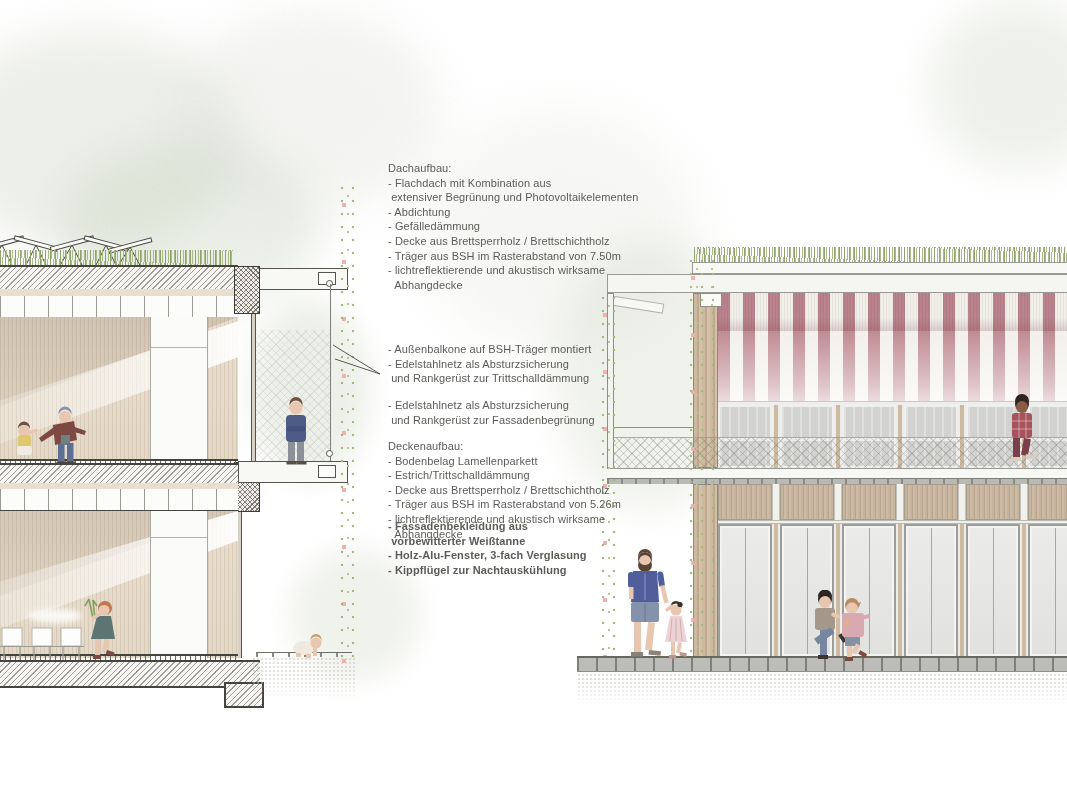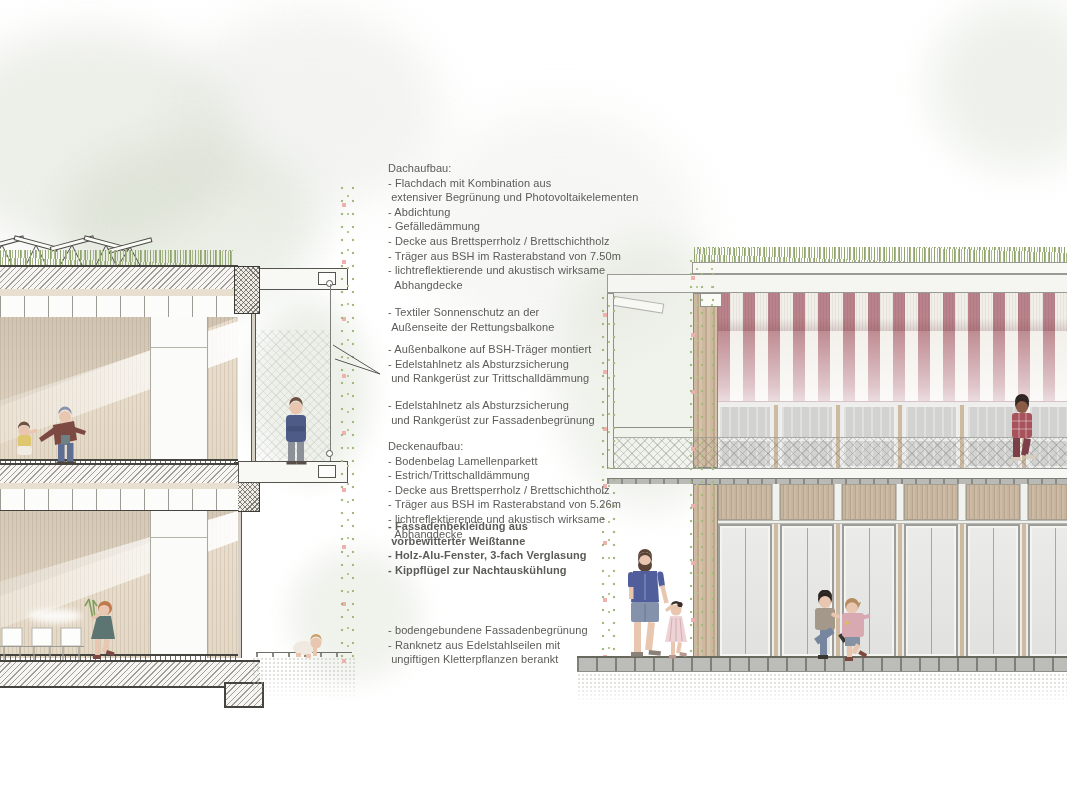--- a/index.html
+++ b/index.html
@@ -218,41 +218,36 @@
 
   <div class="note" style="top:152px;">Dachaufbau:
 - Flachdach mit Kombination aus
  extensiver Begrünung und Photovoltaikelementen
 - Abdichtung
 - Gefälledämmung
 - Decke aus Brettsperrholz / Brettschichtholz
 - Träger aus BSH im Rasterabstand von 7.50m
 - lichtreflektierende und akustisch wirksame
   Abhangdecke</div>
-  <div class="note" style="top:296px;">- Textiler Sonnenschutz an der
- Außenseite der Rettungsbalkone</div>
   <div class="note" style="top:333px;">- Außenbalkone auf BSH-Träger montiert
 - Edelstahlnetz als Absturzsicherung
  und Rankgerüst zur Trittschalldämmung</div>
   <div class="note" style="top:389px;">- Edelstahlnetz als Absturzsicherung
  und Rankgerüst zur Fassadenbegrünung</div>
   <div class="note" style="top:430px;">Deckenaufbau:
 - Bodenbelag Lamellenparkett
 - Estrich/Trittschalldämmung
 - Decke aus Brettsperrholz / Brettschichtholz
 - Träger aus BSH im Rasterabstand von 5.26m
 - lichtreflektierende und akustisch wirksame
   Abhangdecke</div>
   <div class="note" style="top:510px;font-weight:bold;">- Fassadenbekleidung aus
  vorbewitterter Weißtanne
 - Holz-Alu-Fenster, 3-fach Verglasung
 - Kippflügel zur Nachtauskühlung</div>
-  <div class="note" style="top:614px;">- bodengebundene Fassadenbegrünung
-- Ranknetz aus Edelstahlseilen mit
- ungiftigen Kletterpflanzen berankt</div>
 
   <div class="abs" style="left:560px;top:0;width:507px;height:800px;z-index:2;">
 
     <div class="abs grassrow" style="left:134px;top:247px;width:373px;height:16px;"></div>
     <div class="abs" style="left:132px;top:262px;width:375px;height:12px;background:#f8f8f5;border:1px solid #9a9a94;border-right:none;box-sizing:border-box;"></div>
     <div class="abs" style="left:47px;top:274px;width:460px;height:19px;background:#f5f5f1;border:1px solid #9a9a94;border-right:none;box-sizing:border-box;"></div>
     <div class="abs" style="left:49px;top:295px;width:56px;height:10px;background:#f7f7f3;border:1px solid #b3b3ad;box-sizing:border-box;transform:rotate(9deg);transform-origin:left top;"></div>
 
     <div class="abs awn" style="left:158px;top:293px;width:349px;height:38px;">
       <div class="abs" style="left:0;top:0;width:100%;height:100%;background:repeating-linear-gradient(90deg,rgba(0,0,0,.05) 0 1px,rgba(0,0,0,0) 1px 3px),linear-gradient(rgba(0,0,0,0) 65%,rgba(120,70,75,.20));"></div>

